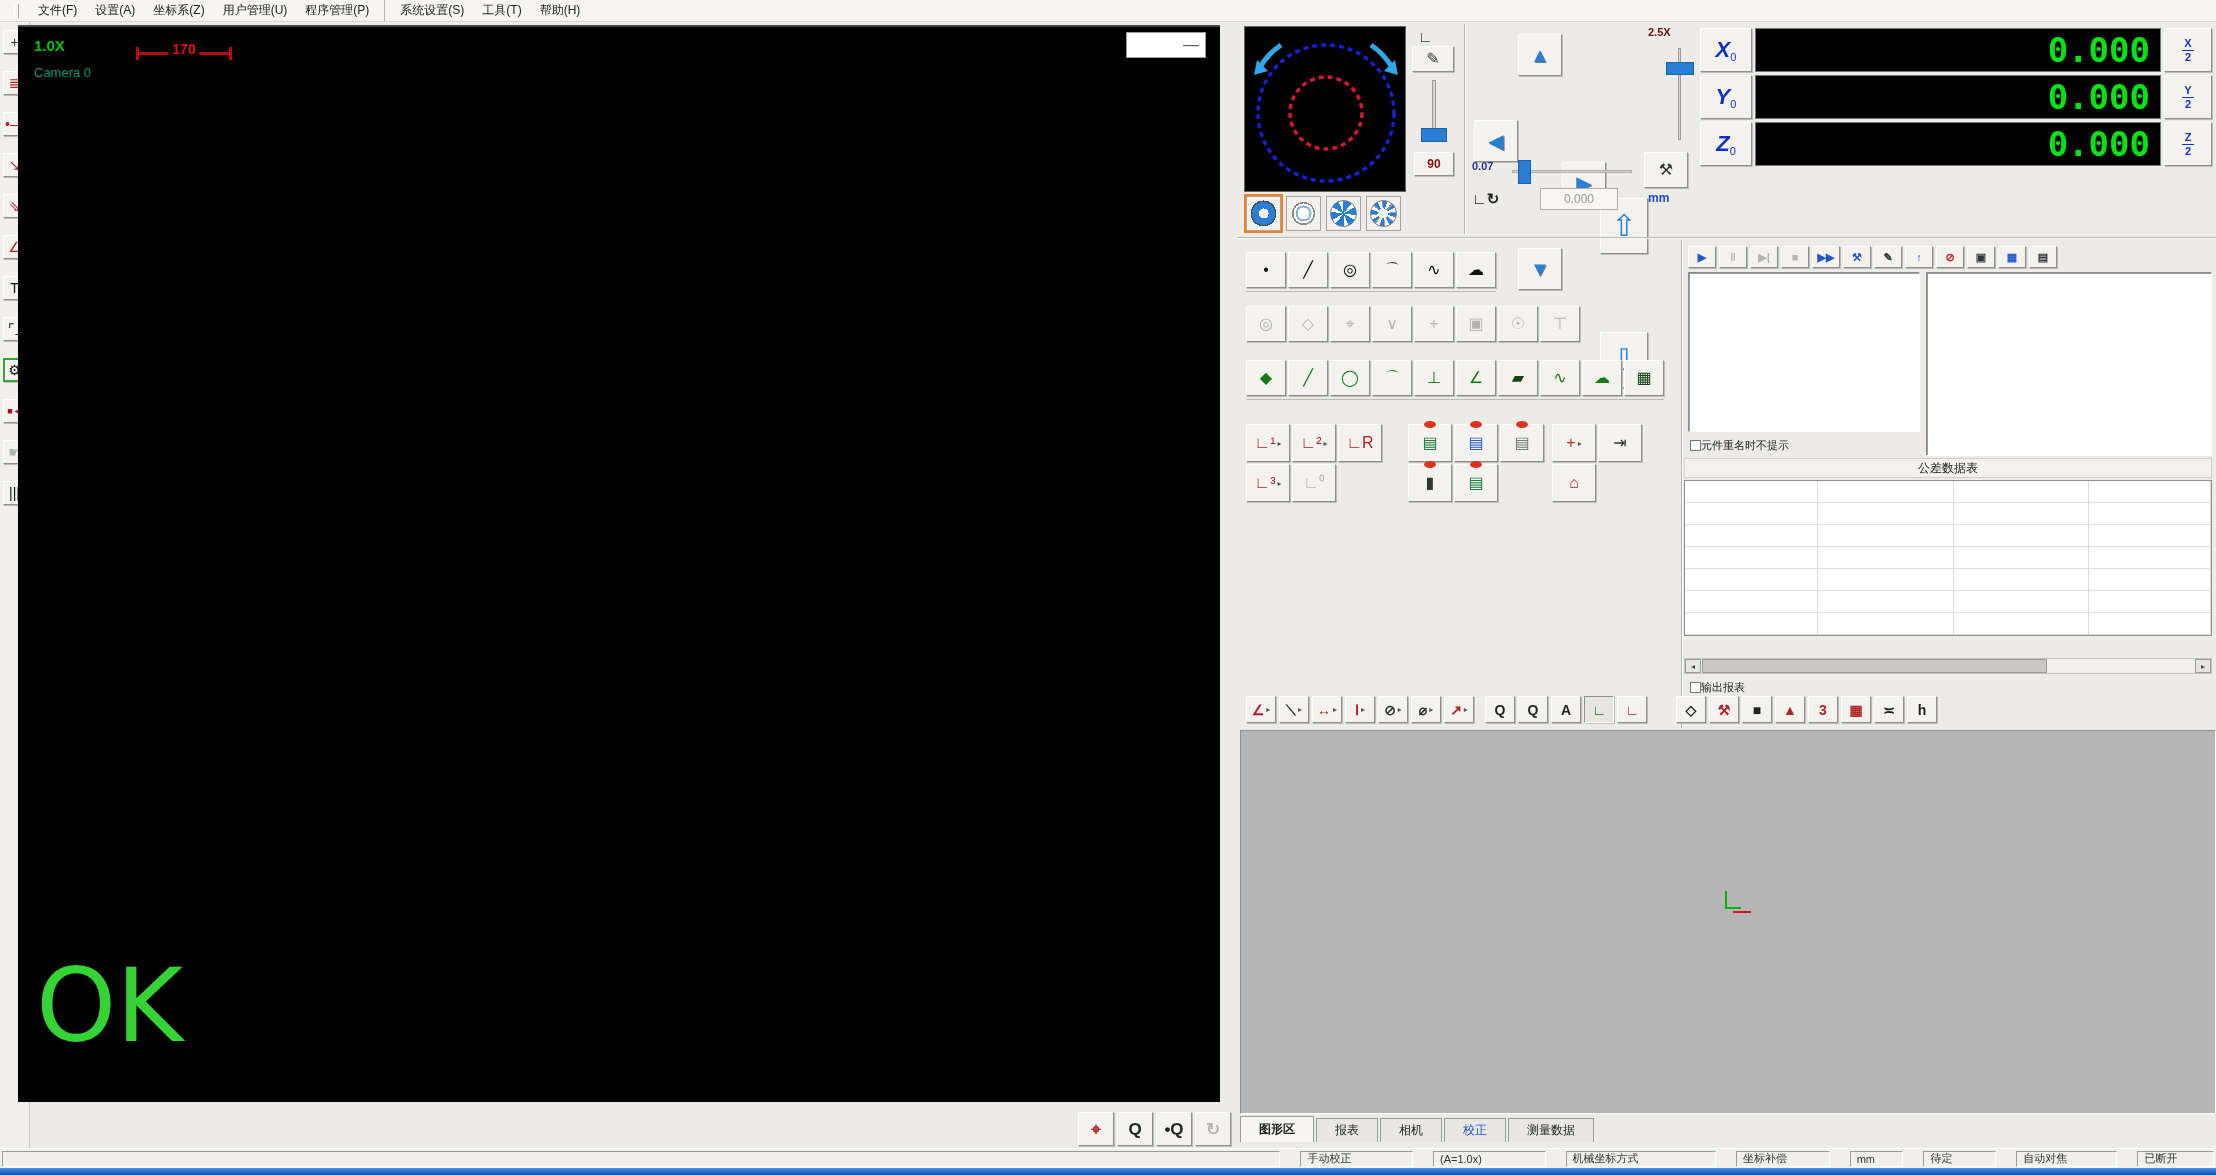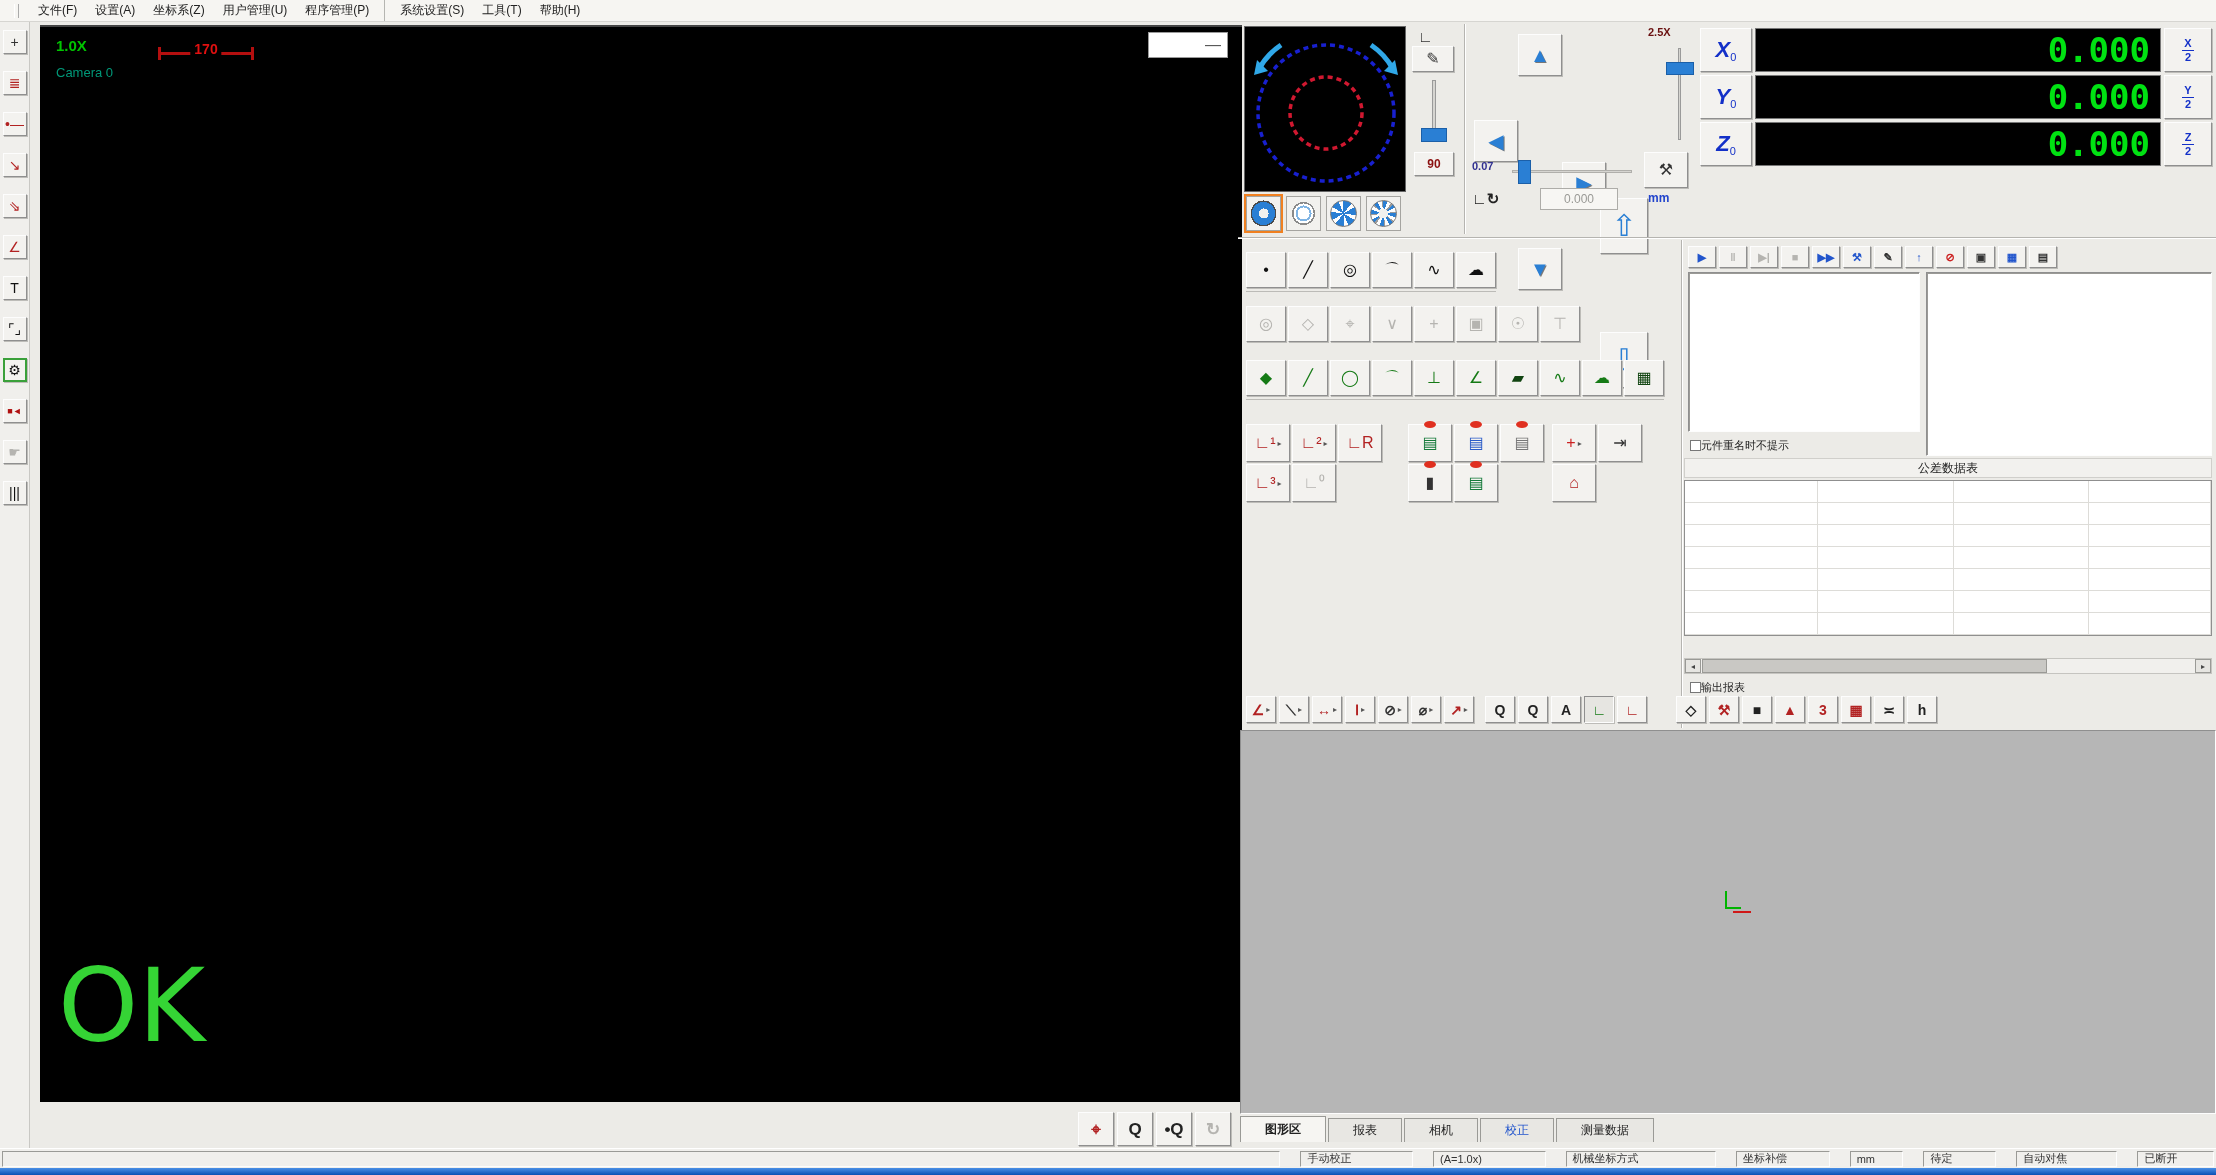--- a/index.html
+++ b/index.html
@@ -17,21 +17,21 @@
 #menubar{position:absolute;left:0;top:0;width:2216px;height:22px;background:#f6f5f2;border-bottom:1px solid #d6d5d1;display:flex;align-items:center;padding-left:14px;font-size:12px}
 #menubar::before{content:"";width:3px;height:14px;border-left:1px solid #fff;border-right:1px solid #aaa;margin-right:10px}
 .menu-item{padding:2px 9px;white-space:nowrap}
 .menu-item:nth-of-type(6){border-left:1px solid #b5b5b1;margin-left:6px;padding-left:15px}
 
 #left-toolbar{position:absolute;left:0;top:22px;width:30px;height:1126px;background:#f0efec;border-right:1px solid #c9c8c4;display:flex;flex-direction:column;align-items:center;padding-top:8px;gap:17px}
 #left-toolbar .btn{width:24px;height:24px}
 #left-toolbar .glyph{font-size:14px}
 #left-toolbar .small .glyph{font-size:9px}
 
-#camera-view{position:absolute;left:40px;top:25px;width:1202px;height:1077px;background:#000;border-top:2px solid #444}
+#camera-view{position:absolute;left:18px;top:25px;width:1202px;height:1077px;background:#000;border-top:2px solid #444}
 #cam-mag{position:absolute;left:16px;top:10px;color:#00c400;font-weight:bold;font-size:15px}
 #cam-name{position:absolute;left:16px;top:38px;color:#009878;font-size:13px}
 #scalebar{position:absolute;left:118px;top:16px;width:96px;height:18px}
 #scalebar .bar{position:absolute;left:0;right:0;top:9px;border-top:3px solid #b40f0f}
 #scalebar .tick{position:absolute;top:4px;width:3px;height:13px;background:#b40f0f}
 #scalebar .t-l{left:0}#scalebar .t-r{right:0}
 #scalebar .lbl{position:absolute;left:50%;top:-2px;transform:translateX(-50%);background:#000;padding:0 4px;color:#e01010;font-weight:bold;font-size:14px}
 #cam-overlay-box{position:absolute;left:1108px;top:5px;width:80px;height:26px;background:#fff;border:1px solid #9a9a9a;display:flex;align-items:center;justify-content:flex-end;padding-right:6px;color:#555}
 #cam-status{position:absolute;left:18px;top:928px;color:#35d435;font-size:102px;line-height:1;font-family:"DejaVu Sans",sans-serif}
 
@@ -112,21 +112,21 @@
 #dim-toolbar .glyph{font-size:14px;font-weight:bold}
 #dim-toolbar .g2{margin-left:8px}
 #dim-toolbar .g3{margin-left:26px}
 
 #view3d{position:absolute;left:1240px;top:730px;width:976px;height:384px;background:#b6b6b6;border:1px solid;border-color:#8f8f8f #fdfdfd #fdfdfd #8f8f8f}
 #axis-y{position:absolute;left:484px;top:160px;width:2px;height:18px;background:#00b400}
 #axis-x-green{position:absolute;left:484px;top:176px;width:16px;height:2px;background:#00b400}
 #axis-x-red{position:absolute;left:492px;top:180px;width:18px;height:2px;background:#d01818}
 
 #bottom-tabs{position:absolute;left:1240px;top:1116px;display:flex;gap:2px;align-items:flex-end}
-.tab{height:24px;padding:0 24px;display:flex;align-items:center;font-size:12px;background:#e8e7e3;border:1px solid #9a9a96;border-bottom:none;color:var(--c,#222)}
+.tab{height:24px;padding:0 18px;display:flex;align-items:center;font-size:12px;background:#e8e7e3;border:1px solid #9a9a96;border-bottom:none;color:var(--c,#222)}
 .tab.active{background:#f6f5f2;height:26px;font-weight:bold}
 
 #status-bar{position:absolute;left:0;top:1148px;width:2216px;height:20px;background:#f0efec;border-top:1px solid #fff;display:flex;align-items:center;gap:20px;padding:4px 2px}
 .status-seg{height:16px;border:1px solid;border-color:#9a9a96 #fdfdfd #fdfdfd #9a9a96;display:flex;align-items:center;padding:0 6px;font-size:11px;color:#333;white-space:nowrap}
 .s0{width:1348px}.s1{width:118px}.s2{width:118px}.s3{width:158px}.s4{width:98px}.s5{width:56px}.s6{width:76px}.s7{width:106px}.s8{width:80px}
 #blue-strip{position:absolute;left:0;top:1168px;width:2216px;height:7px;background:linear-gradient(#4a90e6,#0a50b4)}
 </style>
 </head>
 <body>
 

